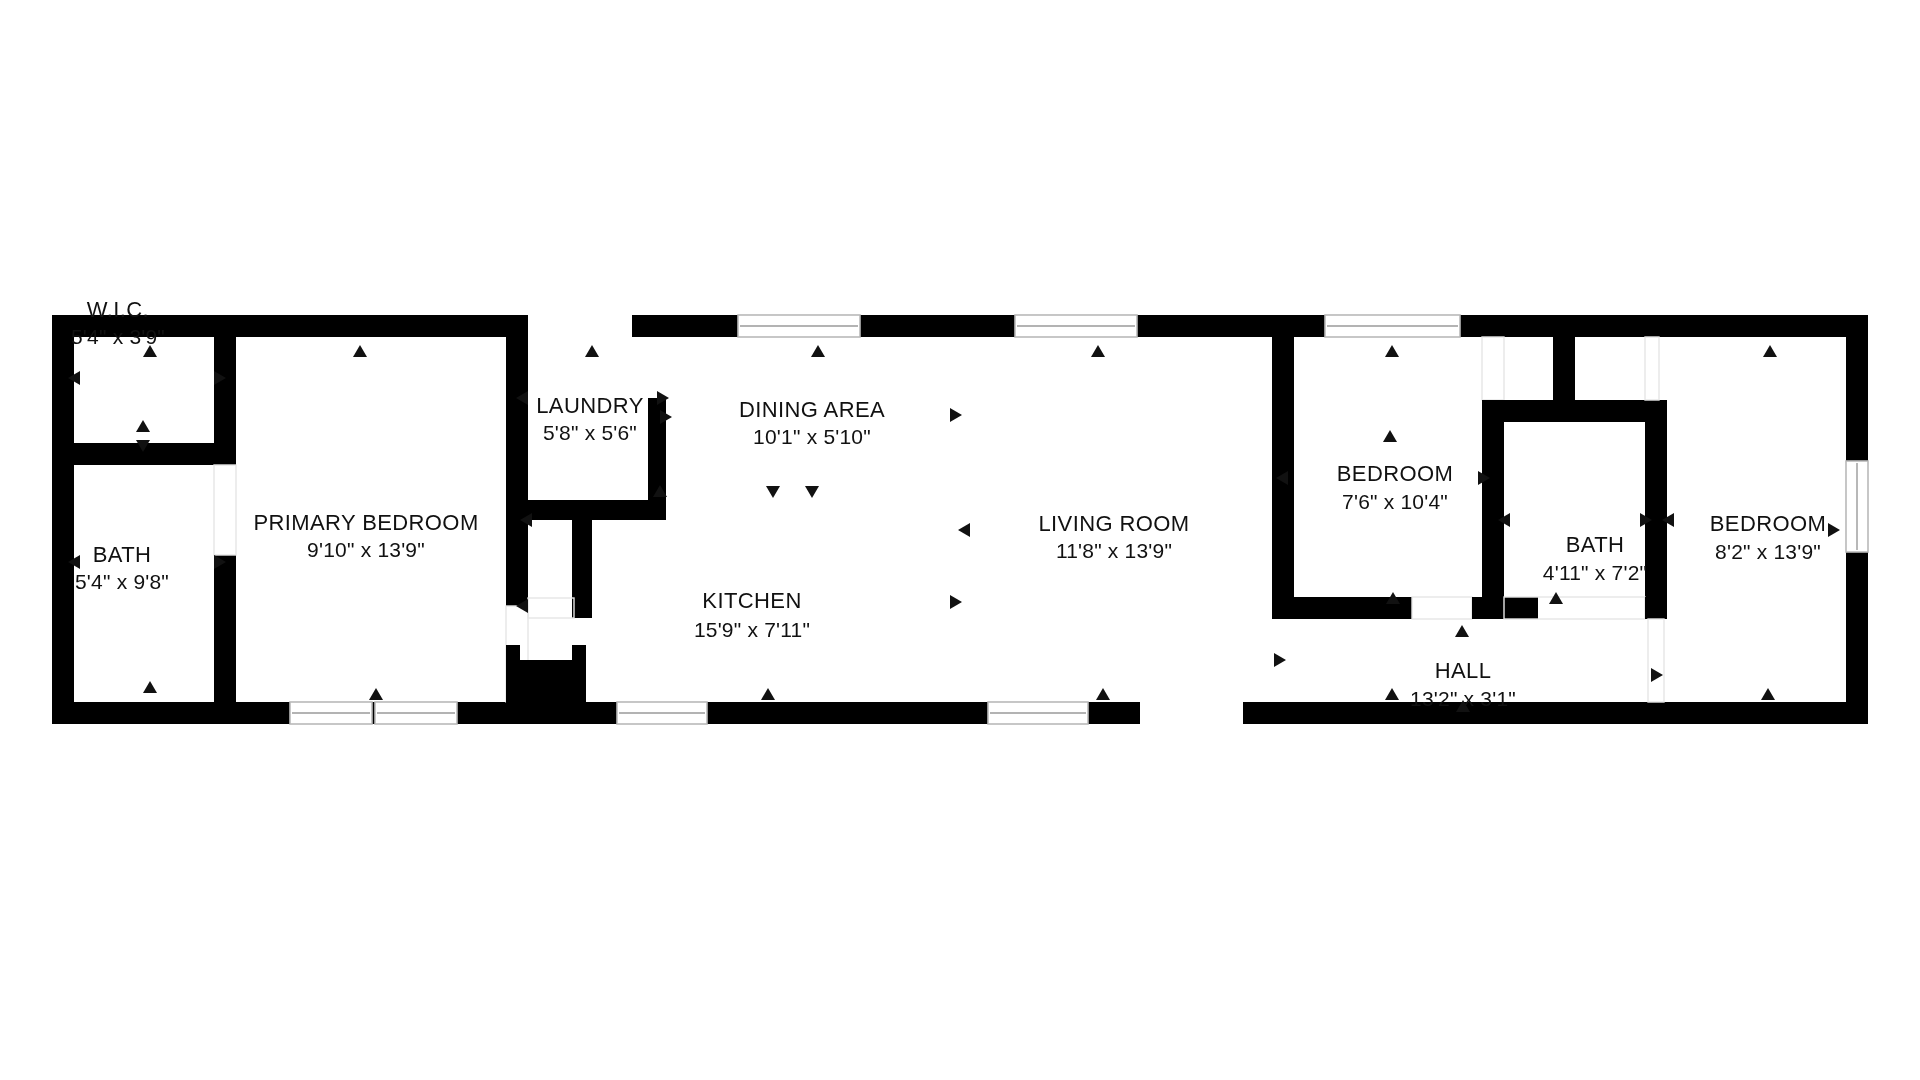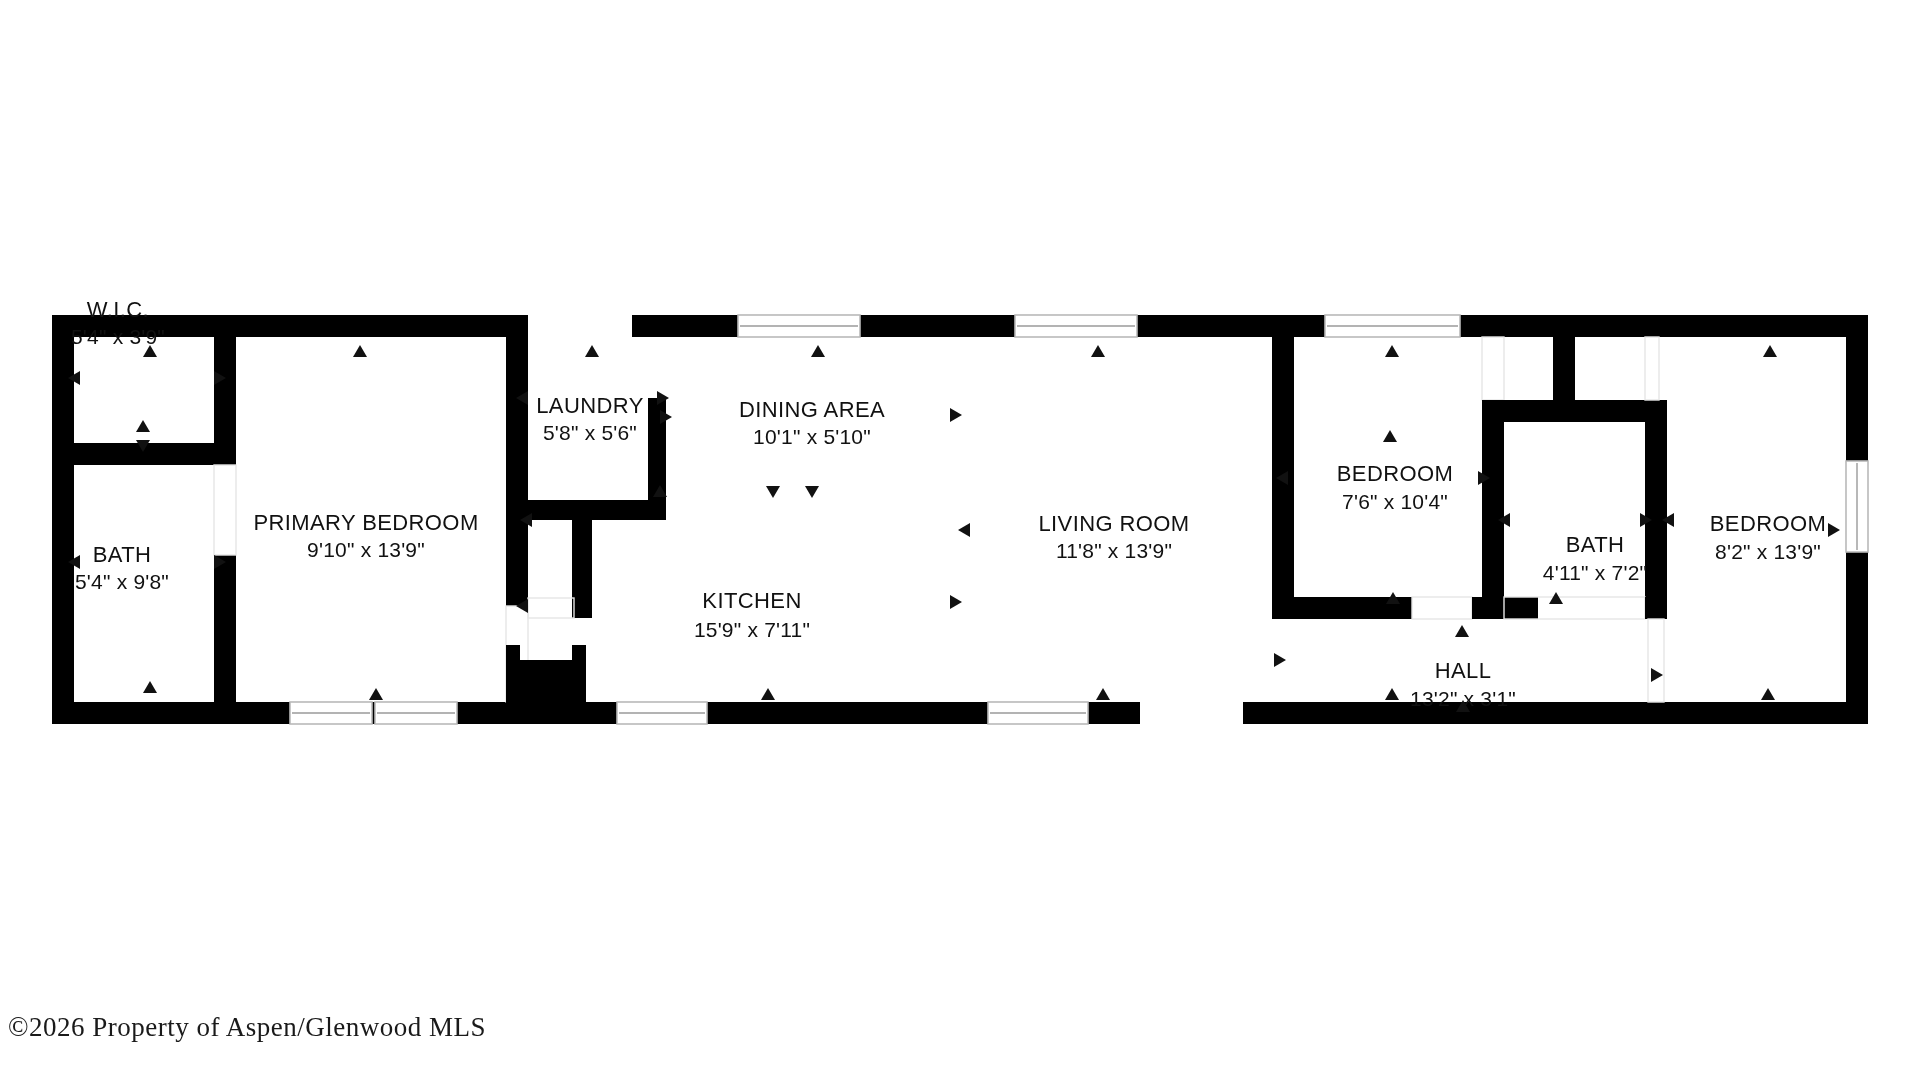--- a/index.html
+++ b/index.html
@@ -260,15 +260,14 @@
 
       <g>
         <text class="room-name" x="1768" y="531">BEDROOM</text>
         <text class="room-dims" x="1768" y="559">8'2" x 13'9"</text>
       </g>
 
     </g>
 
   </svg>
 
-  <div class="copyright">©2026 Property of Aspen/Glenwood MLS</div>
 
 </div>
 
 </body></html>

